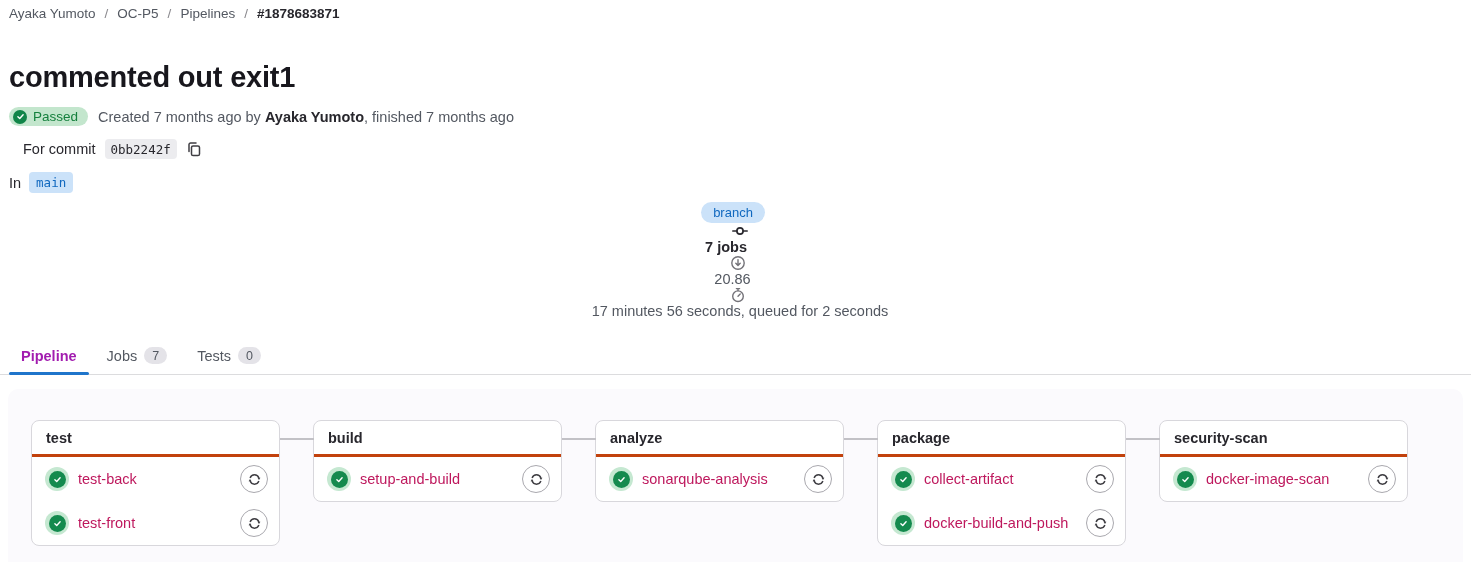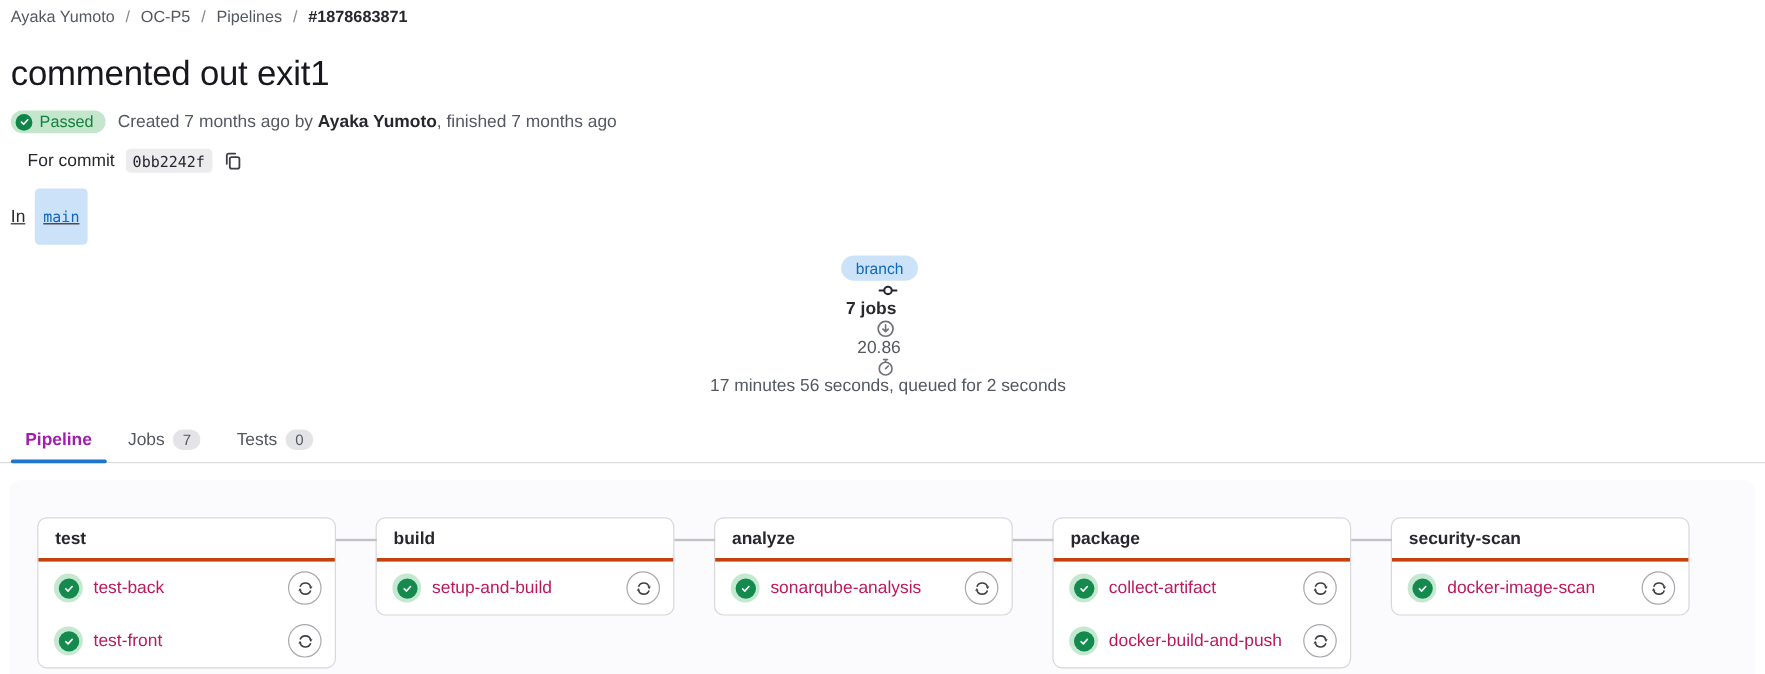--- a/index.html
+++ b/index.html
@@ -9,34 +9,34 @@
   .pre { white-space: pre-wrap; }
 
   
   .breadcrumb { display: flex; align-items: center; gap: 9px; padding: 6px 0 0 9px;
     font-size: 13.5px; color: #535861; }
   .crumb { color: #535861; cursor: pointer; }
   .crumb-sep { color: #89888d; }
   .crumb-current { color: #28272d; font-weight: 600; }
 
   
-  .page-title { margin: 25px 0 0 9px; font-size: 29px; font-weight: 400; color: #18171d; letter-spacing: -0.2px; }
+  .page-title { margin: 40px 0 0 9px; font-size: 29px; font-weight: 700; color: #18171d; letter-spacing: -0.2px; }
   .meta-row { margin: 13px 0 0 9px; display: flex; align-items: center; font-size: 14.5px; color: #535861; }
   .badge-passed { display: inline-flex; align-items: center; gap: 6px; background: #c3e6cd;
     color: #15803d; border-radius: 11px; padding: 2px 10px 2px 4px; font-size: 13.5px; margin-right: 10px; }
   .meta-author { font-weight: 700; color: #28272d; }
 
   .commit-row { margin: 13px 0 0 23px; display: flex; align-items: center; gap: 9px; font-size: 14.5px; color: #28272d; }
   .sha-badge { font-family: "DejaVu Sans Mono", monospace; font-size: 12.5px; background: #ececef;
     color: #28272d; padding: 2.5px 6px; border-radius: 4px; cursor: pointer; }
   .icon-btn { background: none; border: none; color: #3f3e43; display: inline-flex; cursor: pointer; padding: 0; }
 
-  .ref-row { margin: 13px 0 0 9px; display: flex; align-items: center; font-size: 14.5px; color: #28272d; text-decoration: underline; }
+  .ref-row { margin: 13px 0 0 9px; display: flex; align-items: center; font-size: 14.5px; color: #28272d; }
   .ref-badge { margin-left: 8px; font-family: "DejaVu Sans Mono", monospace; font-size: 12.5px;
-    background: #cbe2f9; color: #1068bf; padding: 16px 7px; border-radius: 4px; cursor: pointer; }
+    background: #cbe2f9; color: #1068bf; padding: 3px 7px; border-radius: 4px; cursor: pointer; }
 
   .stats-row { margin: 9px 0 0 9px; display: flex; align-items: center; font-size: 14.5px; color: #535861; flex-direction: column; }
   .branch-pill { background: #cbe2f9; color: #1068bf; font-size: 13px; padding: 3px 12px;
     border-radius: 12px; margin-right: 14px; }
   .jobs-strong { font-weight: 600; color: #28272d; margin: 0 32px 0 4px; }
   .stat-icon { display: inline-flex; color: #737278; margin-right: 5px; }
   .stat-icon.dark { color: #28272d; margin-right: 0; }
   .stat-num { margin-right: 15px; }
 
   

